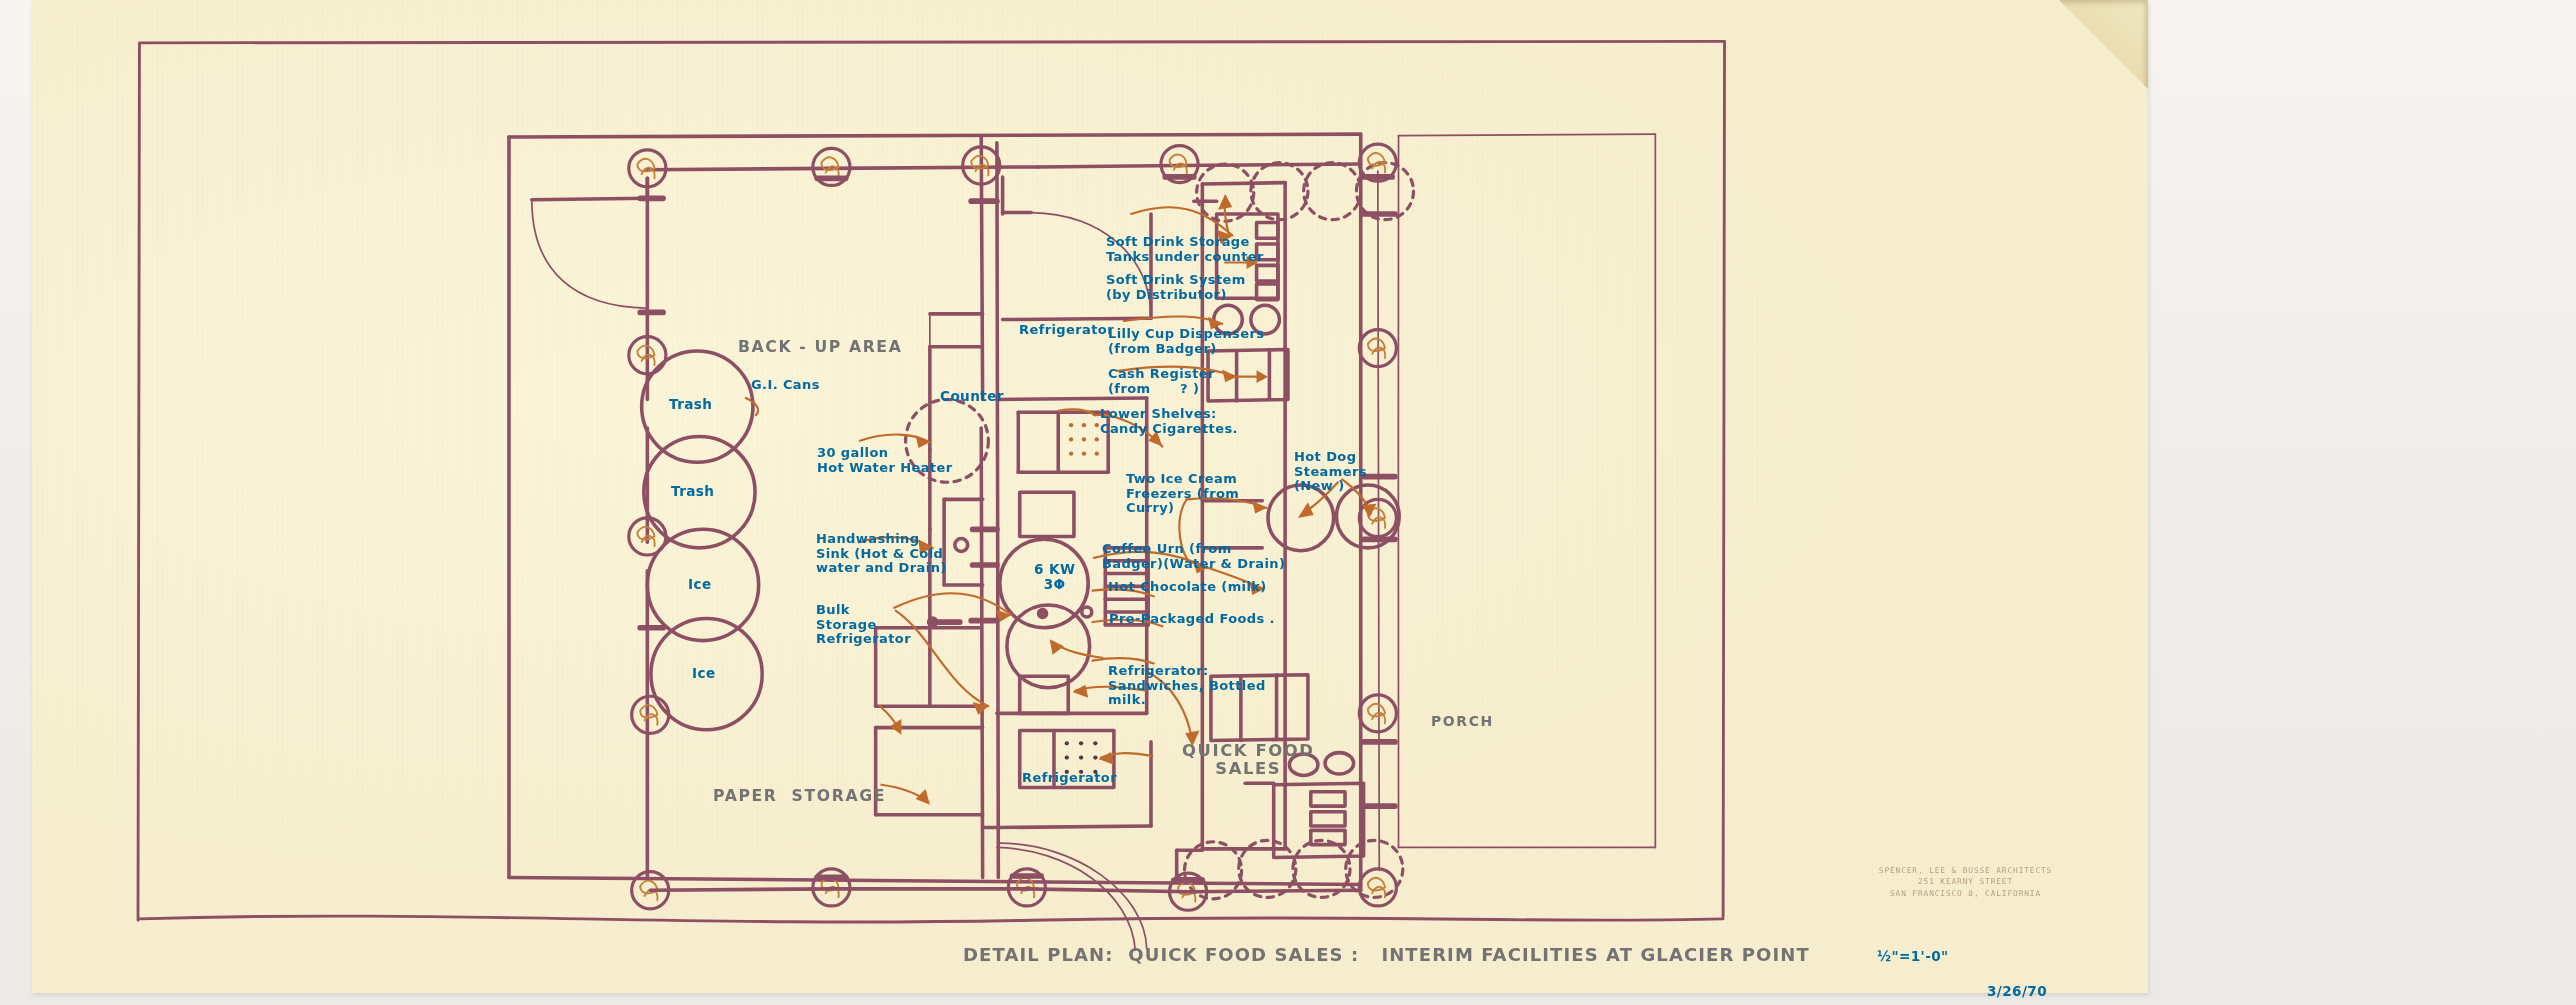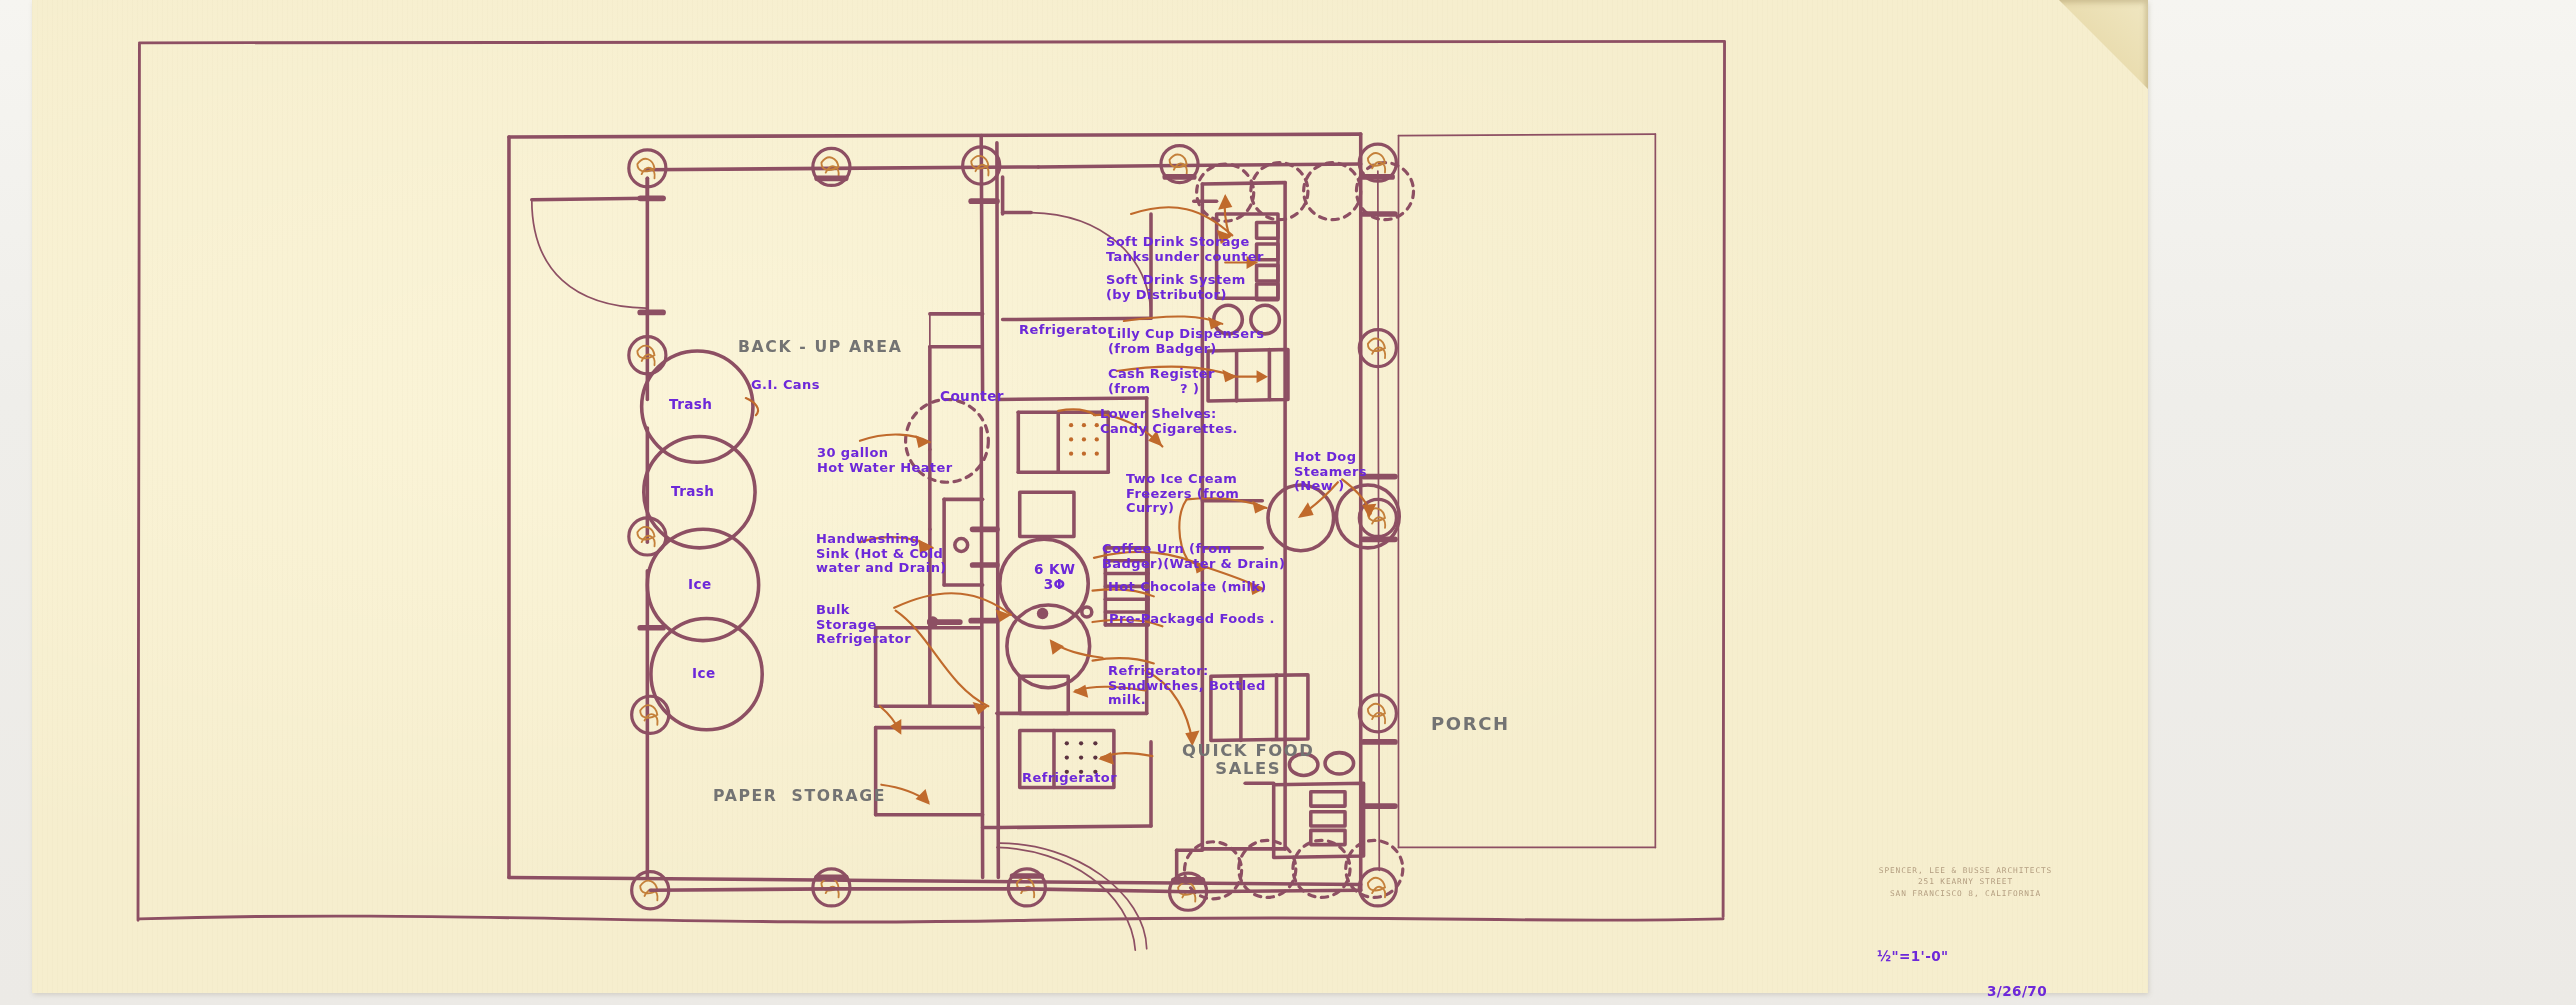--- a/index.html
+++ b/index.html
@@ -31,21 +31,21 @@
   .pl3{fill:none;stroke:#8d4f63;stroke-width:8;stroke-linecap:round;stroke-linejoin:round;}
   .thin{fill:none;stroke:#8d4f63;stroke-width:2.4;stroke-linecap:round;}
   .dash{fill:none;stroke:#8d4f63;stroke-width:4.5;stroke-dasharray:9 9;stroke-linecap:round;}
   .org{fill:none;stroke:#c06a2c;stroke-width:3;stroke-linecap:round;stroke-linejoin:round;}
   .orgf{fill:#c06a2c;}
   .bub{fill:none;stroke:#8d4f63;stroke-width:4.5;}
   .scrib{fill:none;stroke:#c4803a;stroke-width:2.6;stroke-linecap:round;}
 
   .txt{position:absolute;white-space:pre;line-height:1.12;}
   .purple{color:#737373;}
-  .orange{color:#6d28d9;}
+  .orange{color:#0369a1;}
   .hand{font-family:"DejaVu Sans",sans-serif;font-weight:700;letter-spacing:0.4px;}
   .blockcap{font-family:"DejaVu Sans",sans-serif;font-weight:700;letter-spacing:1.6px;}
   .stamp{position:absolute;color:#9a7f63;font-family:"DejaVu Sans Mono",monospace;
          font-size:7.8px;letter-spacing:0.9px;line-height:1.45;opacity:.72;text-align:center;}
 </style>
 </head>
 <body>
 
 <div id="stage">
 
@@ -427,21 +427,21 @@
       </g>
     </svg>
 
     <div class="txt blockcap purple" style="left:706px;top:338px;font-size:15.7px;">BACK - UP AREA</div>
 
     <div class="txt blockcap purple" style="left:681px;top:787px;font-size:15.7px;">PAPER  STORAGE</div>
 
     <div class="txt blockcap purple" style="left:1150px;top:742px;font-size:16.4px;text-align:center;">QUICK FOOD
 SALES</div>
 
-    <div class="txt blockcap purple" style="left:1399px;top:714px;font-size:18px;">PORCH</div>
+    <div class="txt blockcap purple" style="left:1399px;top:714px;font-size:14px;">PORCH</div>
 
     <div class="txt hand orange" style="left:637px;top:397px;font-size:13.6px;">Trash</div>
     <div class="txt hand orange" style="left:639px;top:484px;font-size:13.6px;">Trash</div>
     <div class="txt hand orange" style="left:656px;top:577px;font-size:13.6px;">Ice</div>
     <div class="txt hand orange" style="left:660px;top:666px;font-size:13.6px;">Ice</div>
 
     <div class="txt hand orange" style="left:719px;top:378px;font-size:13px;">G.I. Cans</div>
     <div class="txt hand orange" style="left:908px;top:389px;font-size:13.6px;">Counter</div>
     <div class="txt hand orange" style="left:987px;top:323px;font-size:13px;">Refrigerator</div>
     <div class="txt hand orange" style="left:990px;top:771px;font-size:13px;">Refrigerator</div>
@@ -474,20 +474,21 @@
 Badger)(Water &amp; Drain)</div>
     <div class="txt hand orange" style="left:1076px;top:580px;font-size:13px;">Hot Chocolate (milk)</div>
     <div class="txt hand orange" style="left:1077px;top:612px;font-size:13px;">Pre-Packaged Foods .</div>
     <div class="txt hand orange" style="left:1076px;top:646px;font-size:13px;margin-top:18px;">Refrigerator:
 Sandwiches, Bottled
 milk.</div>
     <div class="txt hand orange" style="left:1262px;top:450px;font-size:13px;">Hot Dog
 Steamers
 (New )</div>
 
+    <div class="txt blockcap purple" style="left:931px;top:945px;font-size:18px;letter-spacing:1.1px;">DETAIL PLAN:  QUICK FOOD SALES :   INTERIM FACILITIES AT GLACIER POINT</div>
     <div class="txt hand orange" style="left:1845px;top:949px;font-size:13.6px;">½"=1'-0"</div>
     <div class="txt hand orange" style="left:1955px;top:984px;font-size:13.6px;">3/26/70</div>
 
     <div class="stamp" style="left:1823px;top:865px;width:221px;">
       <div>SPENCER, LEE &amp; BUSSE ARCHITECTS</div>
       <div>251 KEARNY STREET</div>
       <div>SAN FRANCISCO 8, CALIFORNIA</div>
     </div>
 
     <div id="fold"></div>

